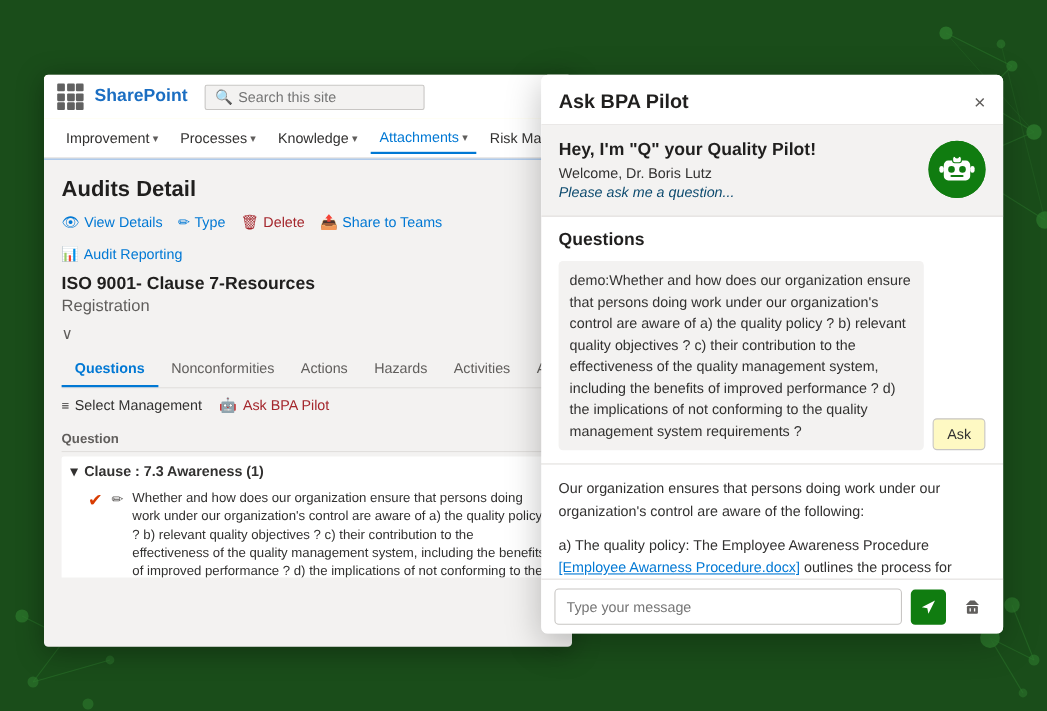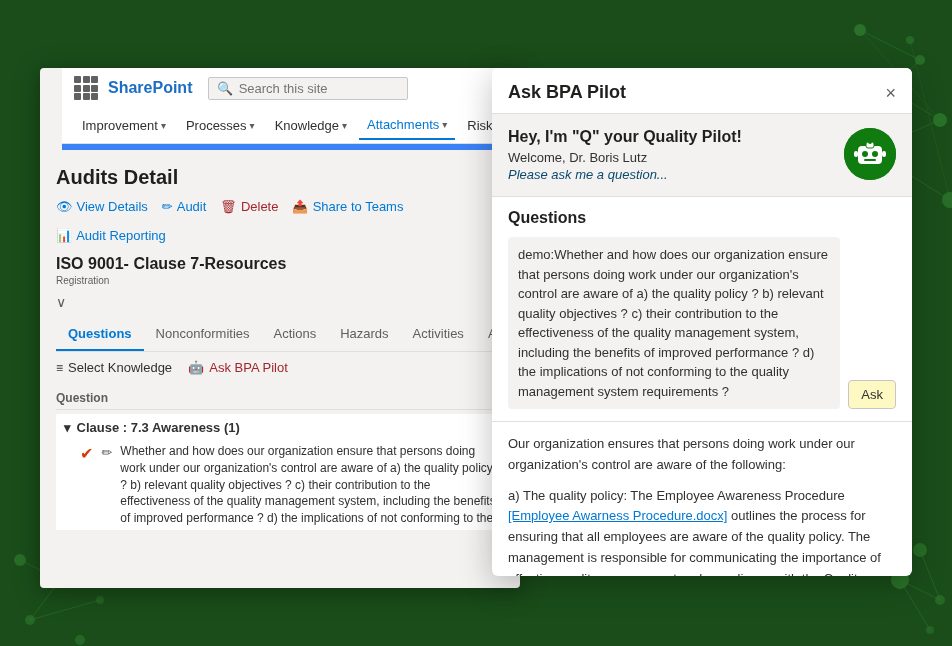--- a/index.html
+++ b/index.html
@@ -29,23 +29,22 @@
       height: 520px;
       background: #f3f2f1;
       border-radius: 4px;
       box-shadow: 0 4px 24px rgba(0,0,0,0.35);
       overflow: hidden;
       z-index: 2;
     }
 
     .sp-header {
       background: #fef9c3;
-      border-bottom: 6px solid #3b82f6;
+      border-bottom: 1px solid #3b82f6;
       padding: 0;
-      margin-left: 22px;
     }
 
     .sp-top-bar {
       display: flex;
       align-items: center;
       padding: 8px 12px;
       background: #fff;
       height: 40px;
     }
 
@@ -163,21 +162,21 @@
     .sp-toolbar-btn.danger { color: #a4262c; }
 
     .sp-item-title {
       font-size: 16px;
       font-weight: 600;
       color: #201f1e;
       margin-bottom: 2px;
     }
 
     .sp-item-subtitle {
-      font-size: 10px;
+      font-size: 15px;
       color: #605e5c;
       margin-bottom: 8px;
     }
 
     .sp-chevron-btn {
       color: #605e5c;
       font-size: 14px;
       cursor: pointer;
       margin-bottom: 8px;
     }
@@ -560,21 +559,21 @@
     <div class="sp-content">
       <div class="sp-page-title">Audits Detail</div>
 
       <div class="sp-toolbar">
         <span class="sp-toolbar-btn">
           <span>👁</span>
           <span>View Details</span>
         </span>
         <span class="sp-toolbar-btn">
           <span>✏</span>
-          <span>Audit</span>
+          <span>Type</span>
         </span>
         <span class="sp-toolbar-btn danger">
           <span>🗑</span>
           <span>Delete</span>
         </span>
         <span class="sp-toolbar-btn">
           <span>📤</span>
           <span>Share to Teams</span>
         </span>
         <span class="sp-toolbar-btn">
@@ -593,21 +592,21 @@
         <span class="sp-tab">Actions</span>
         <span class="sp-tab">Hazards</span>
         <span class="sp-tab">Activities</span>
         <span class="sp-tab">Attachments</span>
 
       </div>
 
       <div class="sp-actions-bar">
         <span class="sp-action-link">
           <span style="font-size:12px;">≡</span>
-          <span>Select Knowledge</span>
+          <span>Select Management</span>
         </span>
         <span class="sp-action-link" style="color:#a4262c;">
           <span>🤖</span>
           <span>Ask BPA Pilot</span>
         </span>
       </div>
 
       <div class="sp-table-header">Question</div>
 
       <div class="sp-clause-row">
@@ -669,13 +668,29 @@
           a) The quality policy: The Employee Awareness Procedure 
           <span class="bpa-link">[Employee Awarness Procedure.docx]</span>
           outlines the process for ensuring that all employees are aware of the quality policy. The management is responsible for communicating the importance of effective quality management and compliance with the Quality Management System (QMS) 
           
         </p>
 
       </div>
     </div>
   </div>
 
+  <div class="bpa-footer">
+    <input type="text" class="bpa-input" placeholder="Type your message" style="">
+    <button class="bpa-send-btn">
+      <svg width="16" height="16" viewBox="0 0 16 16" fill="none" xmlns="http://www.w3.org/2000/svg">
+        <path d="M2 8L14 2L8 14L7 9L2 8Z" fill="white"></path>
+      </svg>
+    </button>
+    <button class="bpa-clear-btn">
+      <svg width="16" height="16" viewBox="0 0 16 16" fill="none" xmlns="http://www.w3.org/2000/svg">
+        <path d="M6 2H10L14 6H2L6 2Z" fill="#605e5c"></path>
+        <rect x="3" y="7" width="10" height="7" rx="1" fill="#605e5c"></rect>
+        <line x1="6" y1="9" x2="6" y2="12" stroke="white" stroke-width="1.2"></line>
+        <line x1="10" y1="9" x2="10" y2="12" stroke="white" stroke-width="1.2"></line>
+      </svg>
+    </button>
+  </div>
 </div>
 
 </body></html>

